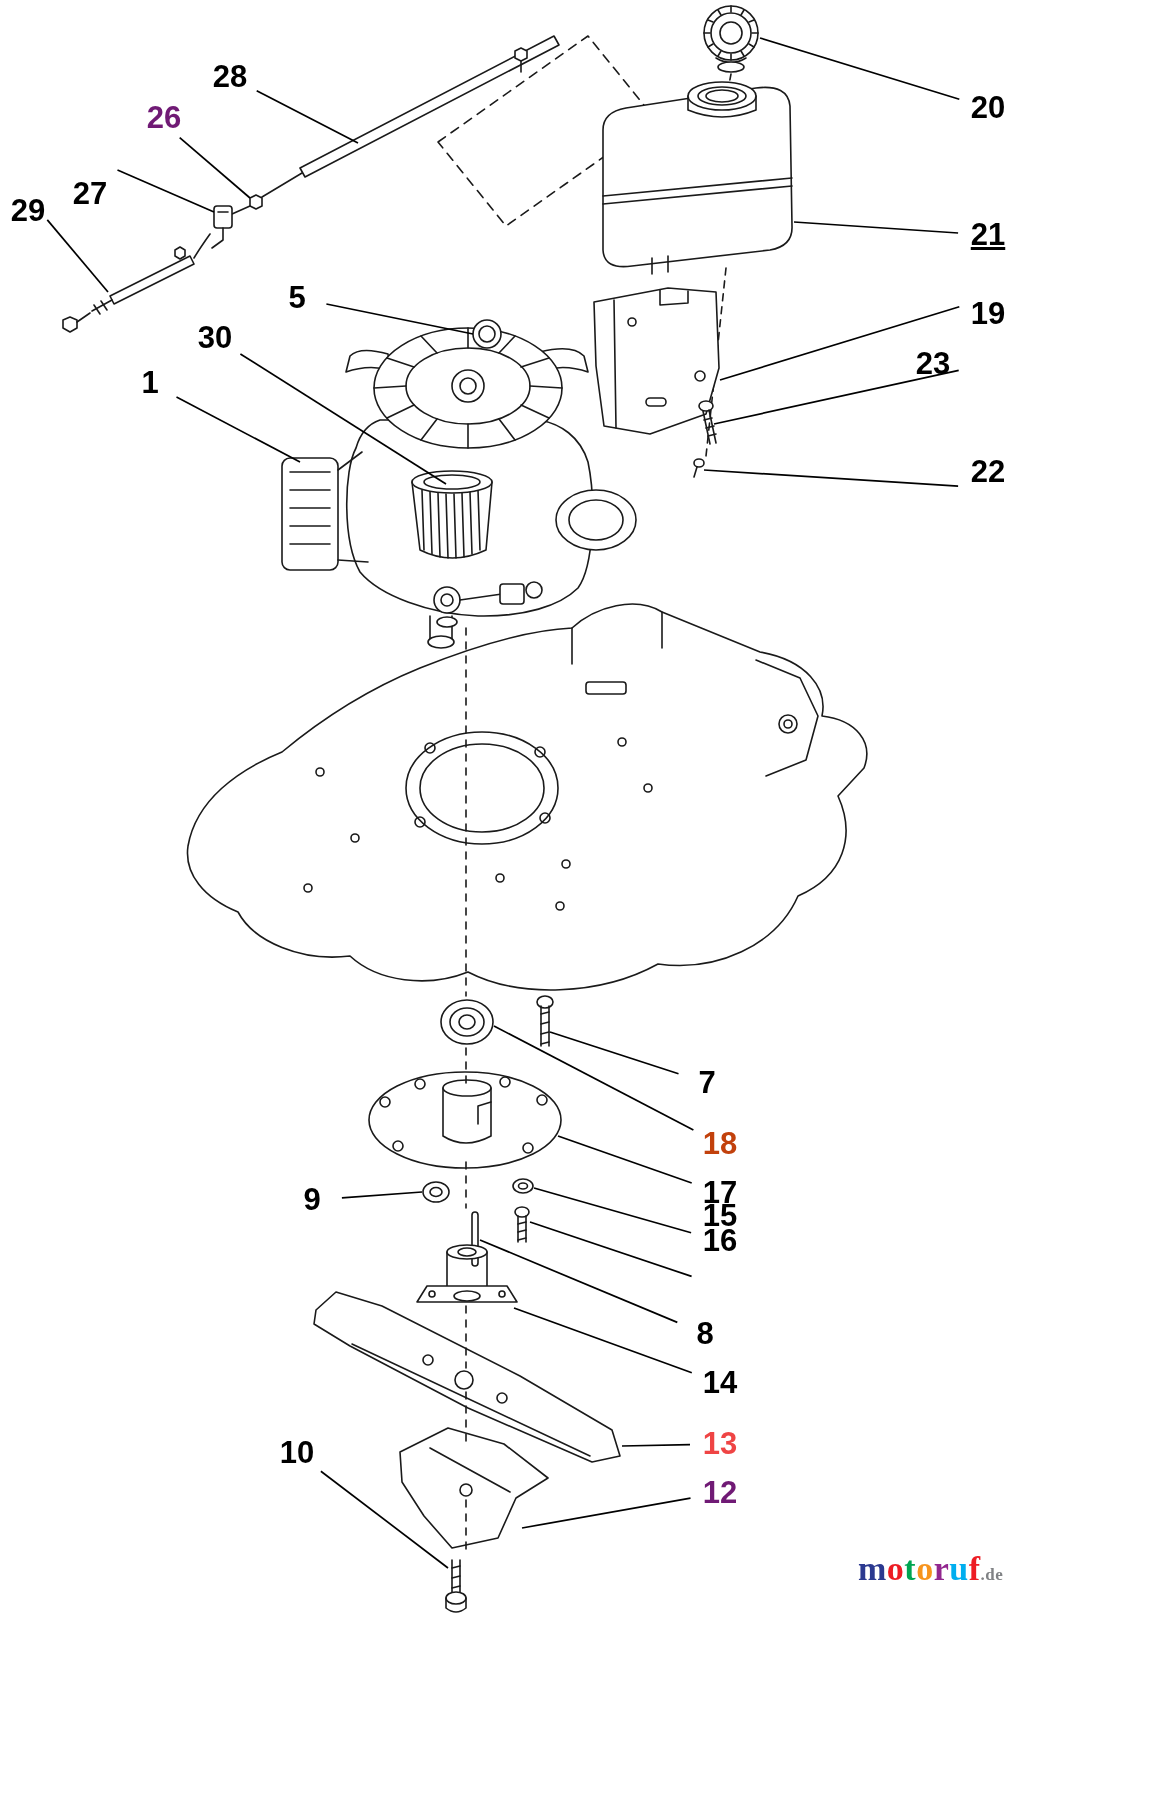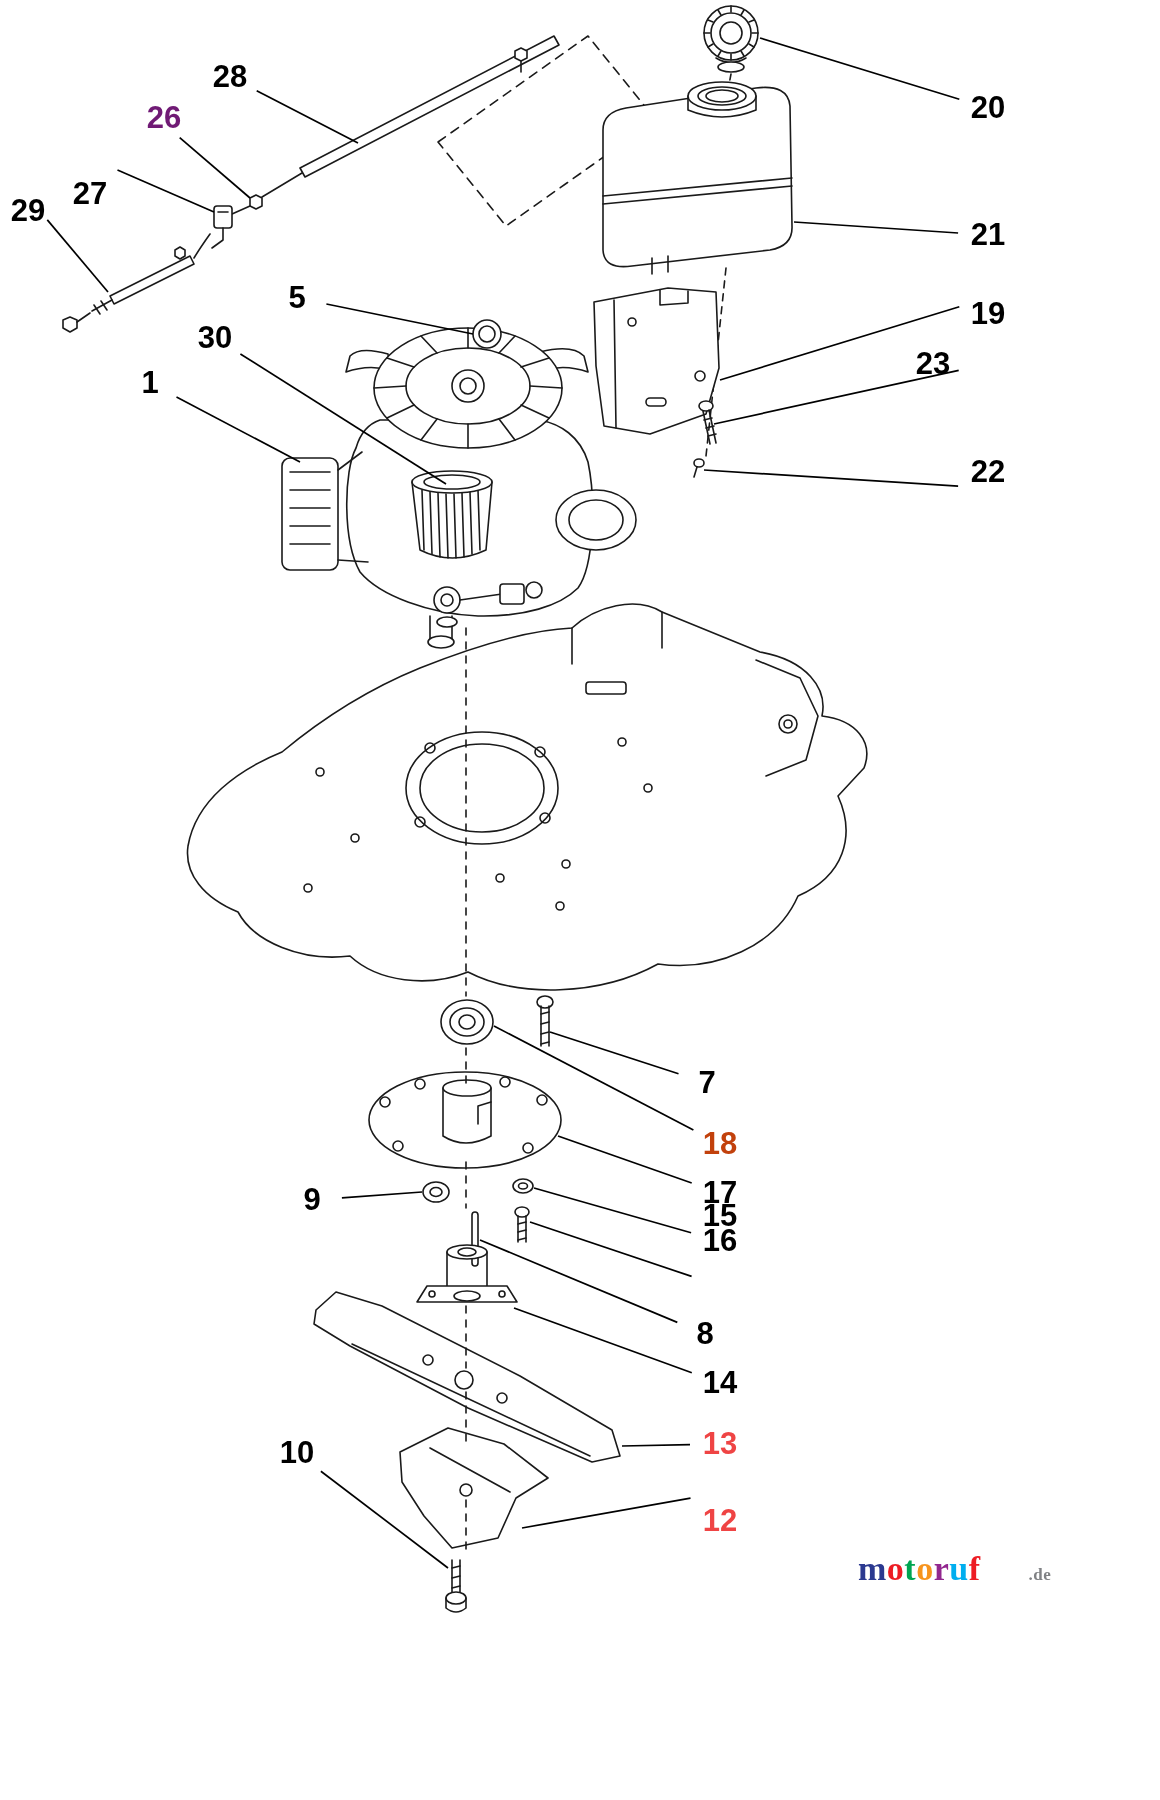--- a/index.html
+++ b/index.html
@@ -13,21 +13,21 @@
   .callout{
     position:absolute;transform:translate(-50%,-50%);
     font-size:31px;font-weight:600;color:#000;
     font-family:"Liberation Sans",sans-serif;white-space:nowrap;
   }
   #logo{
     position:absolute;left:858px;top:1550px;
     font-family:"Liberation Serif",serif;font-weight:700;font-size:34px;
     letter-spacing:0.5px;
   }
-  #logo .suffix{font-size:17px;font-weight:700;margin-left:48px;}
+  #logo .suffix{font-size:17px;font-weight:700;}
 </style>
 </head>
 <body>
 
 <div class="stage">
 
   <svg class="layer" width="1160" height="1800" viewBox="0 0 1160 1800">
     <g stroke="#1a1a1a" stroke-width="1.6" fill="none" stroke-linecap="round" stroke-linejoin="round">
 
       <path d="M438,142 L588,36 L656,120 L506,226 Z" stroke-dasharray="9 7"></path>
@@ -279,31 +279,31 @@
 
   <div id="callout-layer">
       <div class="callout" style="left: 230px; top: 77px; color: rgb(0, 0, 0);">28</div>
       <div class="callout" style="left: 164px; top: 118px; color: #701a75;">26</div>
       <div class="callout" style="left: 90px; top: 158px; color: rgb(0, 0, 0); margin-top: 36px;">27</div>
       <div class="callout" style="left: 28px; top: 197px; color: rgb(0, 0, 0); margin-top: 14px;">29</div>
       <div class="callout" style="left: 297px; top: 298px; color: rgb(0, 0, 0);">5</div>
       <div class="callout" style="left: 215px; top: 338px; color: rgb(0, 0, 0);">30</div>
       <div class="callout" style="left: 150px; top: 383px; color: rgb(0, 0, 0);">1</div>
       <div class="callout" style="left: 988px; top: 108px; color: rgb(0, 0, 0);">20</div>
-      <div class="callout" style="left: 988px; top: 235px; color: rgb(0, 0, 0);">21</div>
+      <div class="callout" style="left: 988px; top: 235px; color: rgb(0, 0, 0); text-decoration: underline;">21</div>
       <div class="callout" style="left: 988px; top: 298px; color: rgb(0, 0, 0); margin-top: 16px;">19</div>
       <div class="callout" style="left: 933px; top: 364px; color: rgb(0, 0, 0);">23</div>
       <div class="callout" style="left: 988px; top: 472px; color: #000000;">22</div>
       <div class="callout" style="left: 707px; top: 1083px; color: rgb(0, 0, 0);">7</div>
       <div class="callout" style="left: 720px; top: 1144px; color: #c2410c;">18</div>
       <div class="callout" style="left: 720px; top: 1193px; color: rgb(0, 0, 0);">17</div>
       <div class="callout" style="left: 312px; top: 1200px; color: rgb(0, 0, 0);">9</div>
       <div class="callout" style="left: 720px; top: 1241px; color: rgb(0, 0, 0);">16</div>
       <div class="callout" style="left: 720px; top: 1216px; color: rgb(0, 0, 0);">15</div>
       <div class="callout" style="left: 705px; top: 1334px; color: rgb(0, 0, 0);">8</div>
       <div class="callout" style="left: 720px; top: 1383px; color: rgb(0, 0, 0);">14</div>
       <div class="callout" style="left: 720px; top: 1444px; color: #ef4444;">13</div>
-      <div class="callout" style="left: 720px; top: 1493px; color: #ef4444; margin-top: 28px;">12</div>
+      <div class="callout" style="left: 720px; top: 1493px; color: #701a75;">12</div>
       <div class="callout" style="left: 297px; top: 1453px; color: rgb(0, 0, 0);">10</div>
     </div>
 
   <div id="logo"><span style="color: rgb(43, 57, 144);">m</span><span style="color: rgb(237, 28, 36);">o</span><span style="color: rgb(0, 165, 81);">t</span><span style="color: rgb(247, 148, 29);">o</span><span style="color: rgb(146, 39, 143);">r</span><span style="color: rgb(0, 174, 239);">u</span><span style="color: rgb(237, 28, 36);">f</span><span class="suffix" style="color: rgb(128, 130, 133);">.de</span></div>
 </div>
 
 </body></html>

